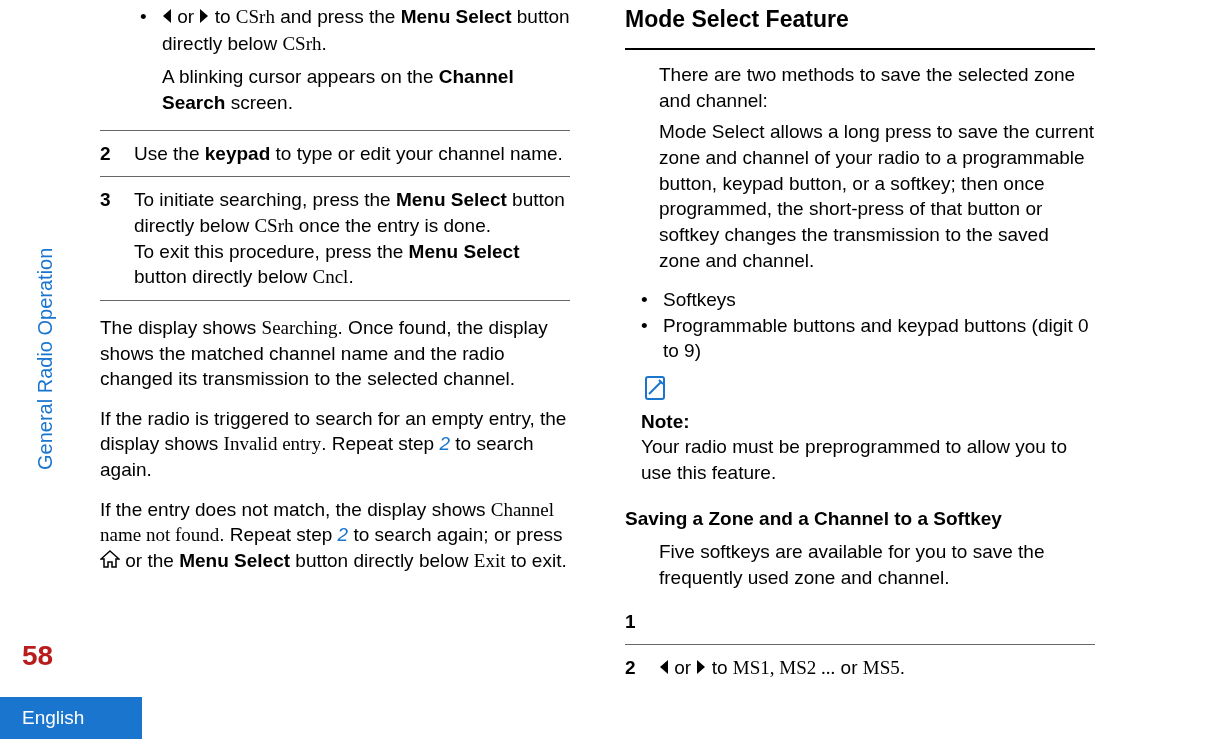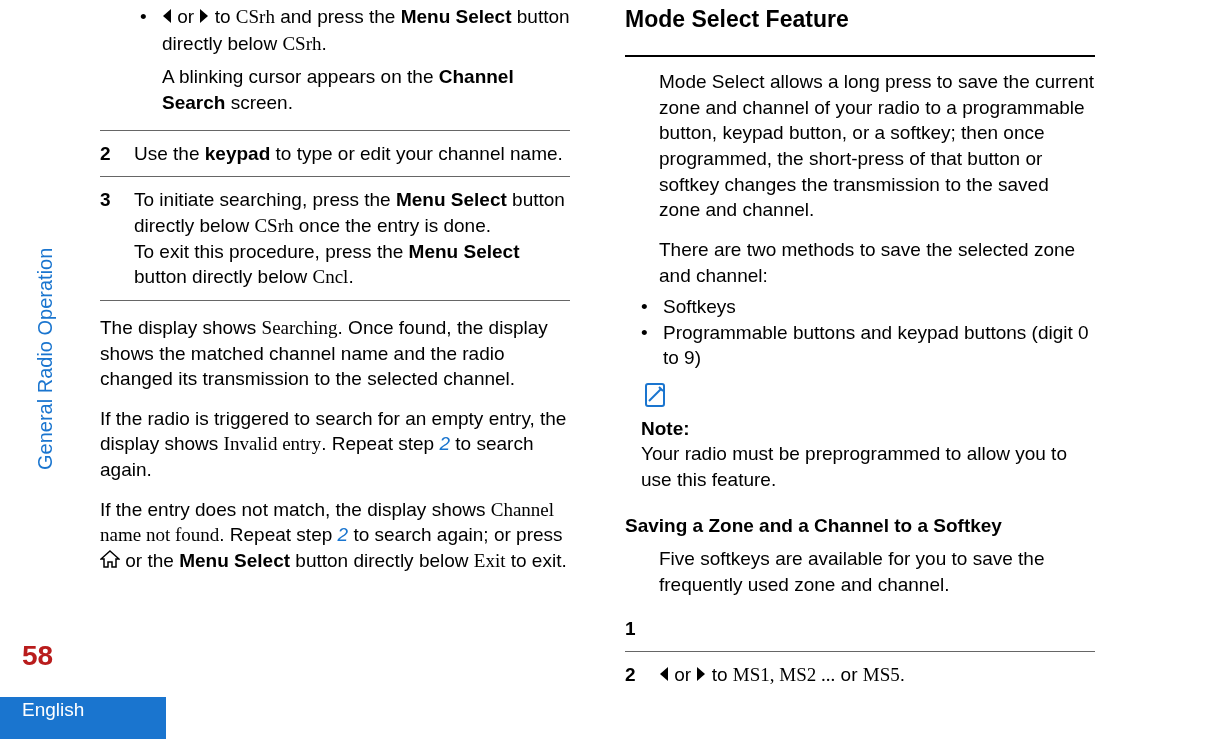--- a/index.html
+++ b/index.html
@@ -35,27 +35,27 @@
       left: 22px;
       top: 637px;
       color: #b91c1c;
       font-size: 28px;
       font-weight: bold;
     }
     .lang-box {
       position: absolute;
       left: 0;
       bottom: 8px;
-      width: 166px;
+      width: 142px;
       height: 42px;
       background: #1a75cf;
       color: #fff;
       font-size: 19px;
       display: flex;
-      align-items: flex-start;
+      align-items: center;
       padding-left: 22px;
     }
     .content {
       position: absolute;
       left: 100px;
       top: 0;
       display: flex;
       gap: 55px;
       padding-top: 4px;
     }
@@ -85,21 +85,21 @@
     .step-row.no-border { border-top: none; padding-top: 4px; }
     .step-bottom-border { border-bottom: 1px solid #666; }
     .para { margin-bottom: 14px; }
     .para-indent { margin-left: 34px; margin-bottom: 14px; }
     .mono { font-family: 'Times New Roman', serif; }
     .link-step { color: #1a75cf; font-style: italic; }
     .h2 {
       font-size: 23px;
       font-weight: bold;
       border-bottom: 2px solid #000;
-      padding-bottom: 20px;
+      padding-bottom: 13px;
       margin-bottom: 12px;
     }
     .h3 {
       font-weight: bold;
       margin-bottom: 8px;
       margin-top: 20px;
     }
     .sub-indent { margin-left: 34px; }
     .list-row {
       display: flex;
@@ -190,22 +190,22 @@
     <div class="para">
       <span>If the entry does not match, the display shows </span><span class="mono">Channel name not found</span><span>. Repeat step </span><span class="link-step">2</span><span> to search again; or press </span><span class="home-icon"><svg viewBox="0 0 20 18">
             <polygon points="10,1 19,9 16,9 16,17 12,17 12,12 8,12 8,17 4,17 4,9 1,9" fill="none" stroke="#000" stroke-width="1.5"></polygon>
           </svg></span><span> or the </span><b>Menu Select</b><span> button directly below </span><span class="mono">Exit</span><span> to exit.</span>
     </div>
   </div>
 
   <div class="col">
     <div class="h2">Mode Select Feature</div>
 
+    <div class="para sub-indent" style="margin-bottom:6px;">There are two methods to save the selected zone and channel:</div>
     <div class="para sub-indent">Mode Select allows a long press to save the current zone and channel of your radio to a programmable button, keypad button, or a softkey; then once programmed, the short-press of that button or softkey changes the transmission to the saved zone and channel.</div>
-    <div class="para sub-indent" style="margin-bottom:6px;">There are two methods to save the selected zone and channel:</div>
 
     <div class="list-row sub-indent">
       <div class="list-bullet">•</div>
       <div>Softkeys</div>
     </div>
     <div class="list-row sub-indent">
       <div class="list-bullet">•</div>
       <div>Programmable buttons and keypad buttons (digit 0 to 9)</div>
     </div>
 

